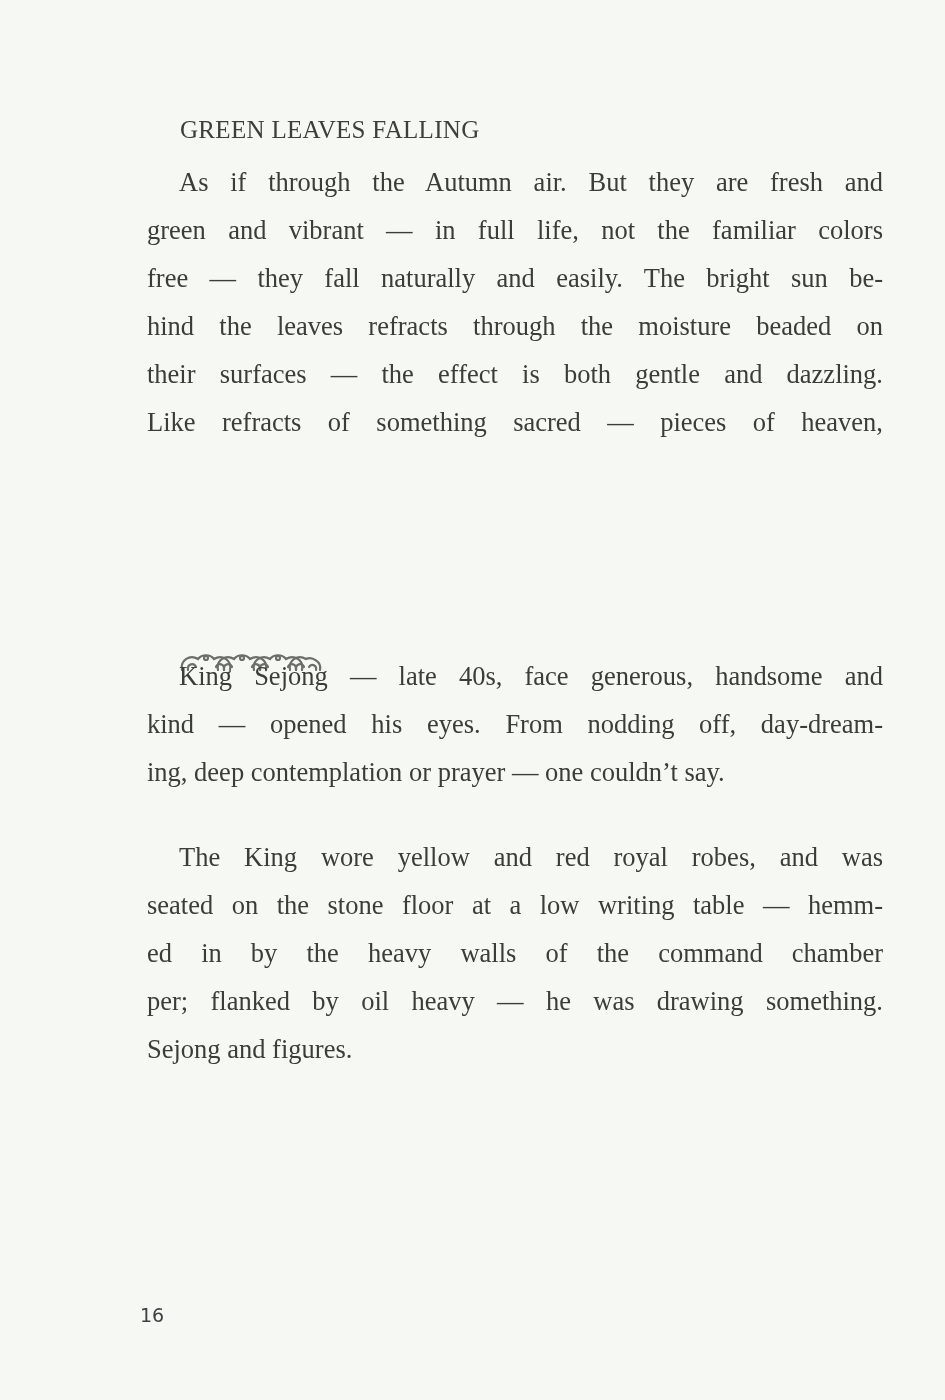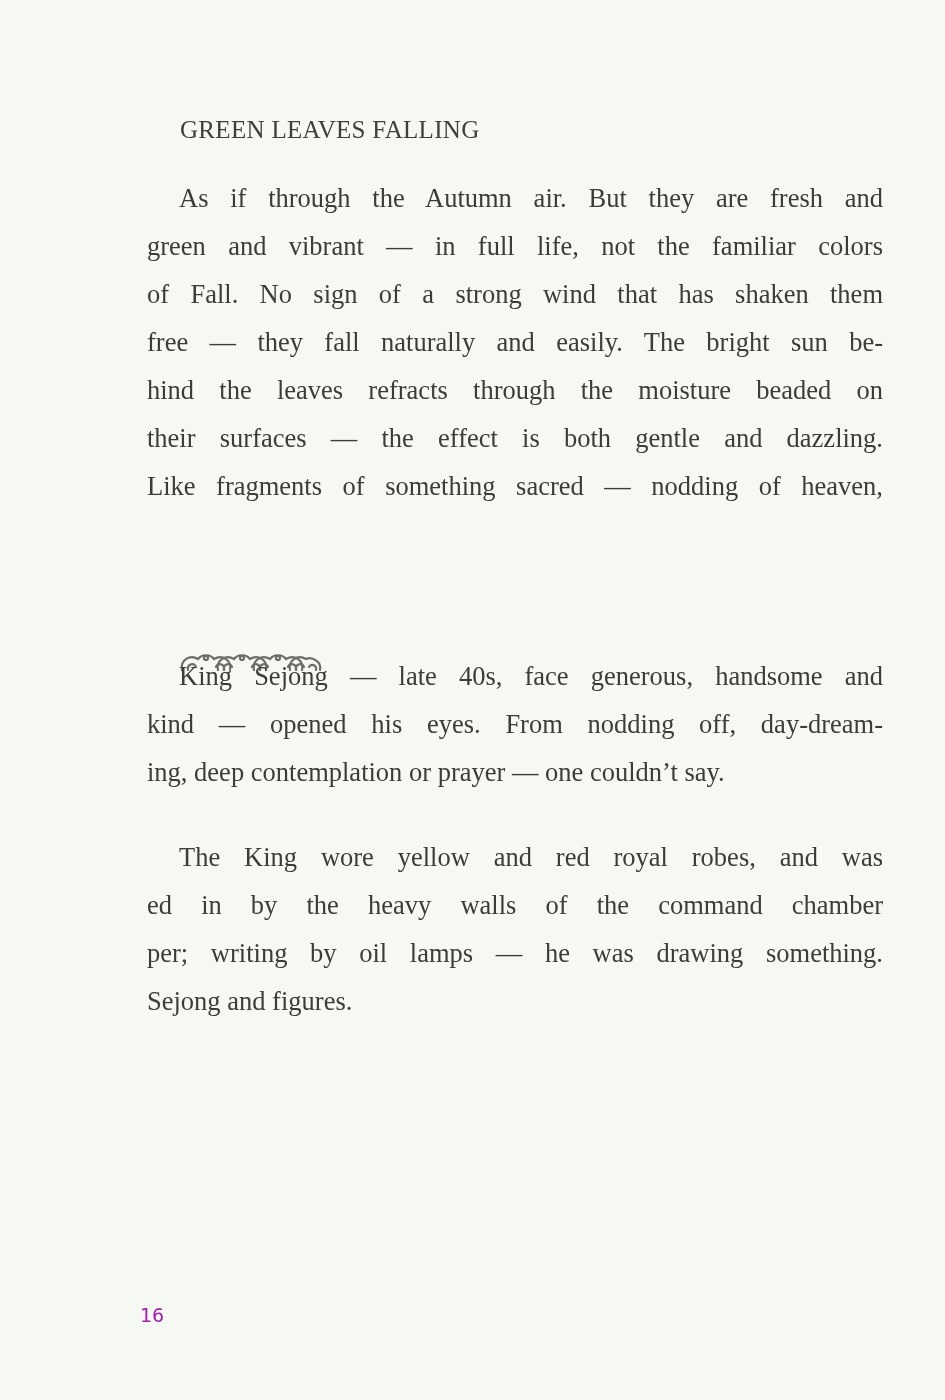--- a/index.html
+++ b/index.html
@@ -20,38 +20,37 @@
   .line {
     height: 48px; line-height: 48px;
     font-size: 26.5px; white-space: nowrap;
     text-align: justify; text-align-last: justify;
   }
   .line.indent { padding-left: 32px; }
   .line.last { text-align-last: left; }
   .ornament { position: absolute; left: 178px; top: 650px; width: 146px; height: 26px; }
   .folio {
     position: absolute; left: 140px; top: 1304px;
-    font-family: "DejaVu Sans", sans-serif; font-size: 19px; color: #a21caf;
+    font-family: "DejaVu Sans", sans-serif; font-size: 19px; color: #404040;
   }
 </style>
 </head>
 <body>
 
 <div class="page">
 
   <div class="heading">GREEN LEAVES FALLING</div>
 
-  <div class="block" style="top:174px;">
+  <div class="block" style="top:158px;">
     <div class="line indent">As if through the Autumn air. But they are fresh and</div>
     <div class="line">green and vibrant — in full life, not the familiar colors</div>
-    <div class="line">of Fall. No sign of a strong wind that has shaken them</div>
     <div class="line">free — they fall naturally and easily. The bright sun be-</div>
     <div class="line">hind the leaves refracts through the moisture beaded on</div>
     <div class="line">their surfaces — the effect is both gentle and dazzling.</div>
-    <div class="line">Like fragments of something sacred — nodding of heaven,</div>
+    <div class="line">Like refracts of something sacred — pieces of heaven,</div>
   </div>
 
   <svg class="ornament" viewBox="0 0 146 26">
     <g fill="none" stroke="#6b6e69" stroke-width="2.2" stroke-linecap="round">
       <path d="M4 20 C2 10 12 4 20 9 C24 4 32 4 36 9 C44 4 54 10 52 20"></path>
       <path d="M10 20 C9 14 16 12 18 17"></path>
       <path d="M46 20 C47 14 40 12 38 17"></path>
       <circle cx="28" cy="8" r="2"></circle>
       <path d="M40 20 C38 10 48 4 56 9 C60 4 68 4 72 9 C80 4 90 10 88 20"></path>
       <path d="M46 20 C45 14 52 12 54 17"></path>
@@ -68,19 +67,20 @@
   </svg>
 
   <div class="block" style="top:652px;">
     <div class="line indent">King Sejong — late 40s, face generous, handsome and</div>
     <div class="line">kind — opened his eyes. From nodding off, day-dream-</div>
     <div class="line last">ing, deep contemplation or prayer — one couldn’t say.</div>
   </div>
 
   <div class="block" style="top:833px;">
     <div class="line indent">The King wore yellow and red royal robes, and was</div>
+    <div class="line">seated on the stone floor at a low writing table — hemm-</div>
     <div class="line">ed in by the heavy walls of the command chamber</div>
-    <div class="line">per; writing by oil lamps — he was drawing something.</div>
+    <div class="line">per; flanked by oil heavy — he was drawing something.</div>
     <div class="line last">Sejong and figures.</div>
   </div>
 
   <div class="folio">16</div>
 </div>
 
 </body></html>

